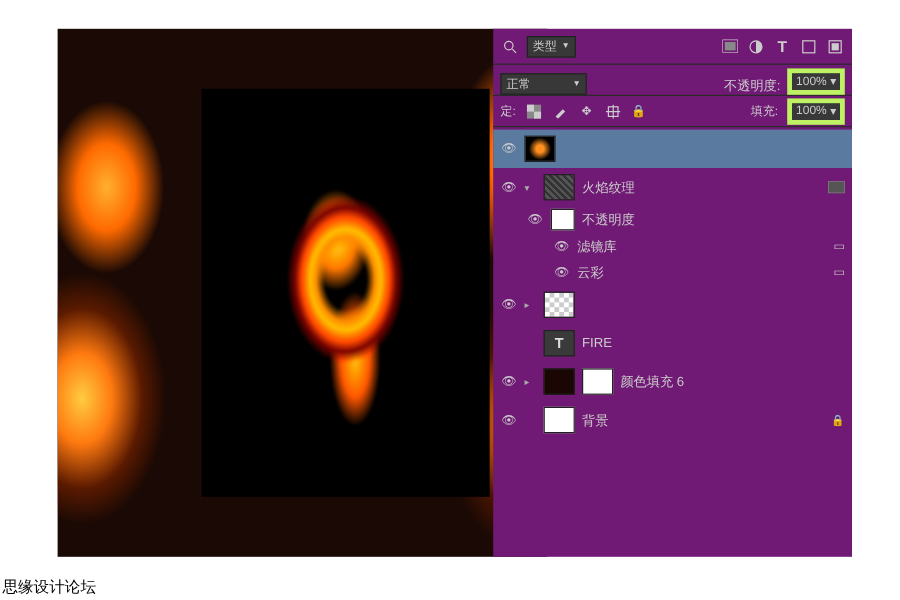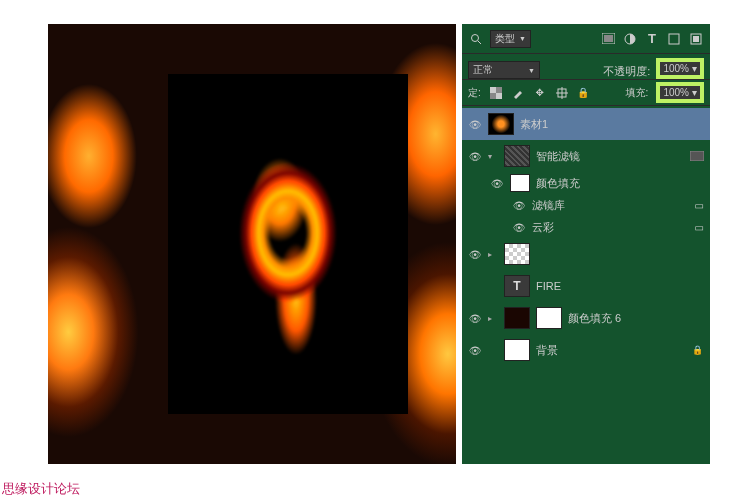--- a/index.html
+++ b/index.html
@@ -2,21 +2,21 @@
 <html><head>
 <meta charset="utf-8">
 <style>
 *{margin:0;padding:0;box-sizing:border-box;font-family:"Microsoft YaHei",sans-serif}
 body{background:#fff;width:750px;height:500px;overflow:hidden}
 .frame{position:absolute;left:0;top:0;width:750px;height:500px;background:#fff}
 .canvas-area{position:absolute;left:48px;top:24px;width:408px;height:440px;background:#1a0904;overflow:hidden}
 .flame-bg{position:absolute;inset:0;background:radial-gradient(ellipse 80px 120px at 10% 30%,#ffb030 0%,#ff6a00 30%,transparent 60%),radial-gradient(ellipse 100px 150px at 5% 70%,#ffcc40 0%,#ff7a10 25%,#5a1a00 50%,transparent 70%),radial-gradient(ellipse 90px 140px at 95% 25%,#ffb530 0%,#ff6500 30%,transparent 65%),radial-gradient(ellipse 110px 160px at 98% 75%,#ffc840 0%,#ff7500 25%,#4a1500 50%,transparent 70%)}
 .inner-canvas{position:absolute;left:120px;top:50px;width:240px;height:340px;background:#000}
 .fire-ring{position:absolute;left:40px;top:60px;width:160px;height:220px;background:radial-gradient(ellipse 70px 100px at 50% 45%,transparent 25%,#ff8a00 35%,#ffb020 42%,#ff6500 50%,#7a2000 60%,transparent 70%),radial-gradient(ellipse 40px 60px at 45% 30%,#ffcc50 0%,#ff7a00 40%,transparent 70%),radial-gradient(ellipse 30px 80px at 55% 75%,#ffb530 0%,#ff6000 40%,transparent 70%);filter:blur(1px) contrast(1.3)}
-.panel{position:absolute;right:40px;top:24px;width:248px;height:440px;background:#14532d;color:#ccc;font-size:11px}
+.panel{position:absolute;right:40px;top:24px;width:299px;height:440px;background:#701a75;color:#ccc;font-size:11px}
 .top-row{height:30px;display:flex;align-items:center;padding:0 6px;gap:6px;border-bottom:1px solid #2a2a2a}
 .top-row .icon{width:16px;height:16px;display:flex;align-items:center;justify-content:center;color:#ccc;fill:#ccc}
 .dd{background:#383838;border:1px solid #222;padding:1px 4px;display:flex;align-items:center;gap:4px;font-size:10px}
 .dd .chev{font-size:7px}
 .row2{height:26px;display:flex;align-items:flex-end;padding:0 6px;gap:6px;border-bottom:1px solid #2a2a2a}
 .pct{background:#383838;border:4px solid #bef264;padding:1px 3px;font-size:10px;display:flex;align-items:center;gap:3px}
 .row3{height:26px;display:flex;align-items:center;padding:0 6px;gap:8px;border-bottom:1px solid #2a2a2a;font-size:10px}
 .row3 .ic{width:14px;height:14px;display:flex;align-items:center;justify-content:center}
 .layers{padding:2px 0}
 .layer{display:flex;align-items:center;min-height:32px;padding:2px 6px;gap:6px}
@@ -30,21 +30,21 @@
 .thumb.white{background:#fff}
 .thumb.t{background:#3a3a3a;font-weight:bold;font-size:12px;color:#ddd}
 .lname{flex:1;font-size:11px}
 .indent1{padding-left:28px}
 .indent2{padding-left:50px}
 .sub{min-height:22px;font-size:10px}
 .arrow{width:10px;font-size:8px;color:#aaa}
 .lock{font-size:9px;color:#aaa;margin-left:auto}
 .watermark-1{position:absolute;right:42px;bottom:48px;color:#c42020;font-size:14px;letter-spacing:1px}
 .watermark-2{position:absolute;right:64px;bottom:30px;color:#c43525;font-size:12px;letter-spacing:1px}
-.footer{position:absolute;left:2px;bottom:2px;color:#be185d;font-size:13px}
+.footer{position:absolute;left:2px;bottom:2px;color:#000000;font-size:13px}
 .spacer{flex:1}
 .badge{width:14px;height:10px;display:inline-block}
 </style>
 </head>
 <body>
 
 <div class="frame">
   <div class="canvas-area">
     <div class="flame-bg"></div>
     <div class="inner-canvas">
@@ -133,37 +133,36 @@
       <div class="pct">
           <span>100%</span>
           <span class="chev">▾</span>
         </div>
     </div>
 
     <div class="layers">
       <div class="layer sel">
         <span class="eye">👁</span>
         <span class="thumb fire"></span>
-        <span class="lname">素材1</span>
       </div>
 
       <div class="layer">
         <span class="eye">👁</span>
         <span class="arrow">▾</span>
         <span class="thumb noise"></span>
-        <span class="lname">智能滤镜</span>
+        <span class="lname">火焰纹理</span>
         <span class="badge"><svg width="14" height="10" viewBox="0 0 14 10">
               <rect width="14" height="10" fill="#555" stroke="#888"></rect>
             </svg></span>
       </div>
 
       <div class="layer sub indent1">
         <span class="eye">👁</span>
         <span class="thumb white" style="width:20px;height:18px"></span>
-        <span class="lname">颜色填充</span>
+        <span class="lname">不透明度</span>
       </div>
       <div class="layer sub indent2">
         <span class="eye">👁</span>
         <span class="lname">滤镜库</span>
         <span style="font-size:10px">▭</span>
       </div>
       <div class="layer sub indent2">
         <span class="eye">👁</span>
         <span class="lname">云彩</span>
         <span style="font-size:10px">▭</span>

